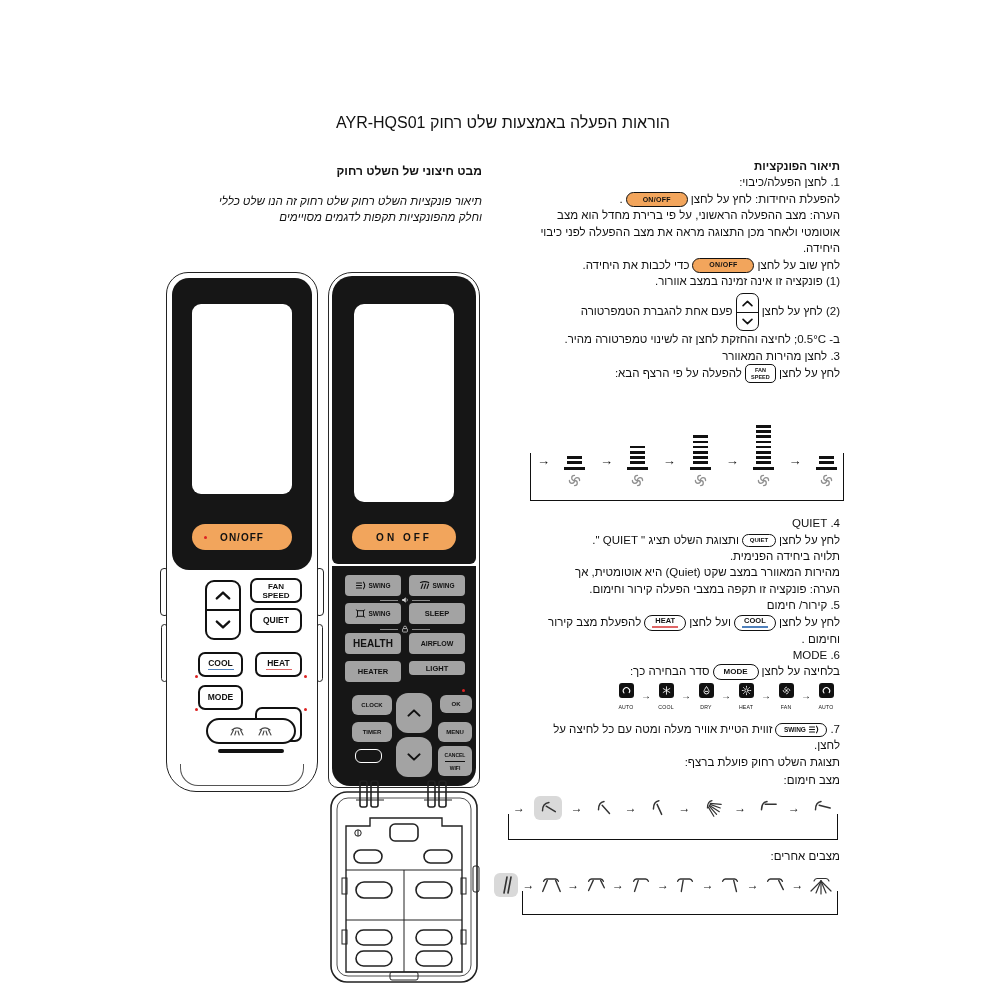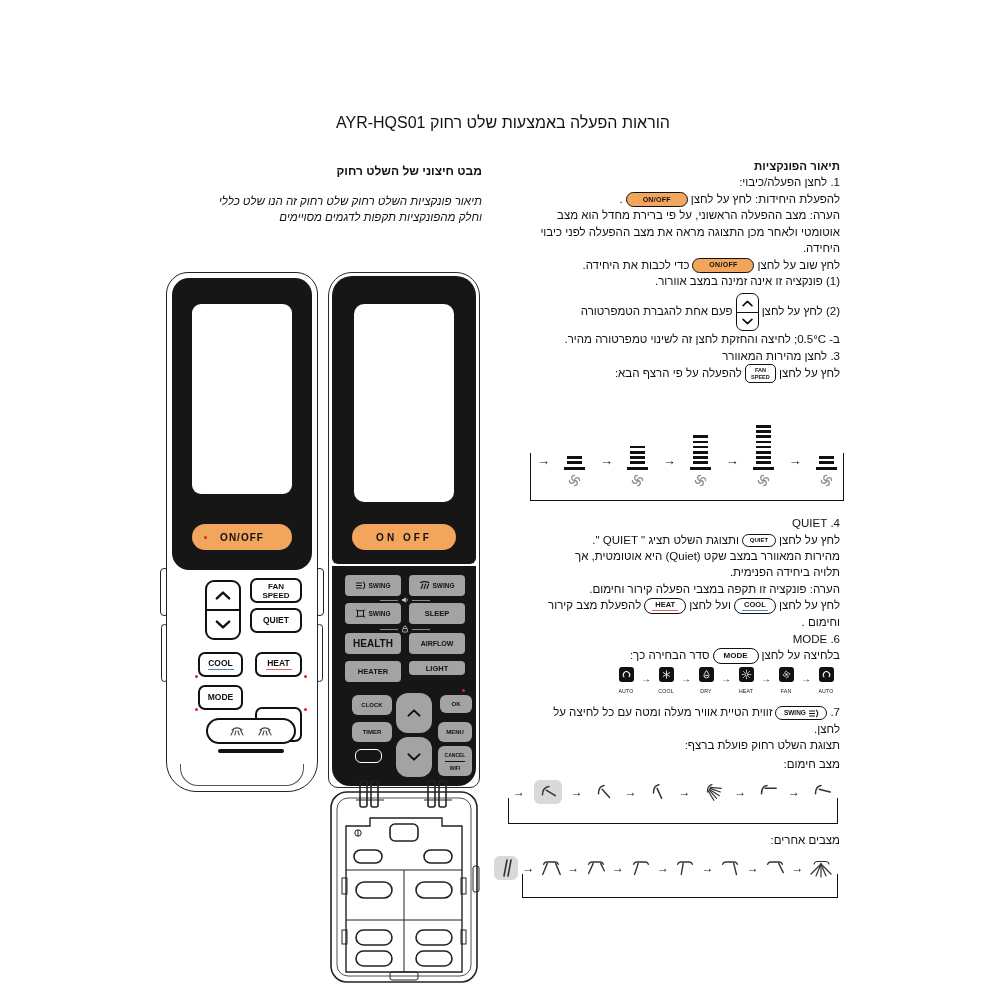--- a/index.html
+++ b/index.html
@@ -440,23 +440,24 @@
             <use href="#ic-fan"></use>
           </svg>
         </span>
     </div>
   </div>
 
   <div>4. QUIET</div>
   <div>
     <span>לחץ על לחצן</span><span class="pill quiet">QUIET</span><span>ותצוגת השלט תציג " QUIET ".</span>
   </div>
+  <div>תלויה ביחידה הפנימית.</div>
   <div>מהירות המאוורר במצב שקט (Quiet) היא אוטומטית, אך</div>
-  <div>תלויה ביחידה הפנימית.</div>
   <div>הערה: פונקציה זו תקפה במצבי הפעלה קירור וחימום.</div>
+  <div>5. קירור/ חימום</div>
   <div>
     <span>לחץ על לחצן</span><span class="pill cool">
         <span>COOL</span>
         <span class="ul-blue"></span>
       </span><span>ועל לחצן</span><span class="pill heat">
         <span>HEAT</span>
         <span class="ul-red"></span>
       </span><span>להפעלת מצב קירור</span>
   </div>
   <div>וחימום .</div>

